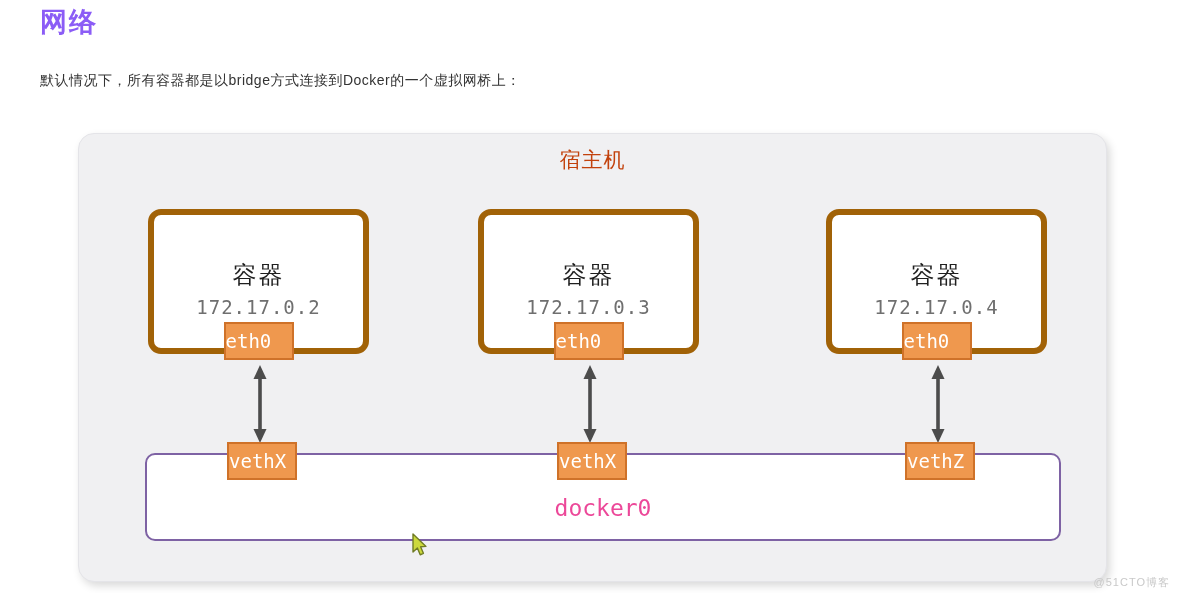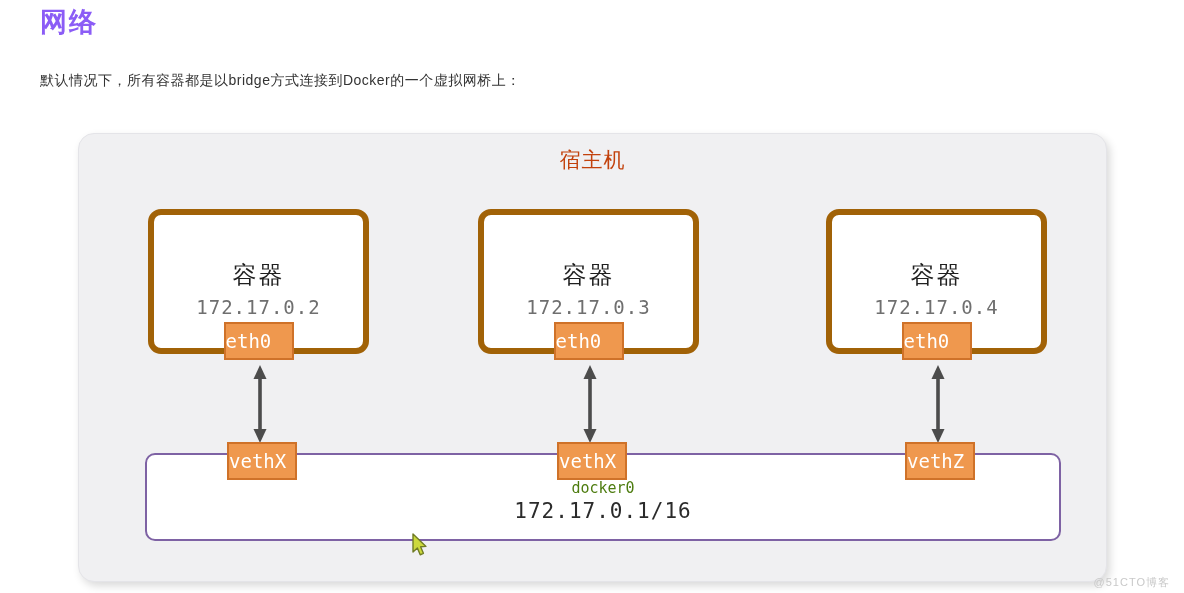--- a/index.html
+++ b/index.html
@@ -55,21 +55,21 @@
   .conn-arrow{position:absolute;top:231px;width:18px;height:78px;z-index:2;}
   .conn-arrow.a0{left:172px;}
   .conn-arrow.a1{left:502px;}
   .conn-arrow.a2{left:850px;}
 
   .bridge-box{
     position:absolute;left:66px;top:319px;width:916px;height:88px;
     background:#ffffff;border:2.5px solid #7e62a4;border-radius:10px;
     box-sizing:border-box;text-align:center;
   }
-  .bridge-name{margin-top:24px;font-size:15px;color:#4d7c0f;}
+  .bridge-name{margin-top:40px;font-size:23px;color:#ec4899;}
   .bridge-address{margin-top:2px;font-size:21px;color:#2b2b2b;letter-spacing:1px;}
 
   .veth-badge{top:308px;z-index:3;}
   .veth-badge.v0{left:148px;}
   .veth-badge.v1{left:478px;}
   .veth-badge.v2{left:826px;}
   .veth-badge{position:absolute;transform:none;}
 
   .mouse-cursor{position:absolute;left:409px;top:533px;z-index:5;}
 
@@ -120,21 +120,20 @@
     <rect x="7.2" y="11" width="3.6" height="56" fill="#4c4c4c"></rect>
     <polygon points="9,78 2.5,64 15.5,64" fill="#4c4c4c"></polygon>
   </svg>
 
   <div class="nic-badge veth-badge v0 mono">vethX</div>
   <div class="nic-badge veth-badge v1 mono">vethX</div>
   <div class="nic-badge veth-badge v2 mono">vethZ</div>
 
   <div class="bridge-box">
     <div class="bridge-name mono">docker0</div>
-    <div class="bridge-address mono">172.17.0.1/16</div>
   </div>
 </div>
 
 <svg class="mouse-cursor" width="20" height="26" viewBox="0 0 20 26">
   <path d="M4,1 L4,19 L8.4,15 L11.2,21.8 L14.4,20.3 L11.6,13.8 L17,13.4 Z" fill="#ccd93c" stroke="#707c25" stroke-width="1.4" stroke-linejoin="round"></path>
 </svg>
 
 <div class="watermark">@51CTO博客</div>
 
 </body></html>

